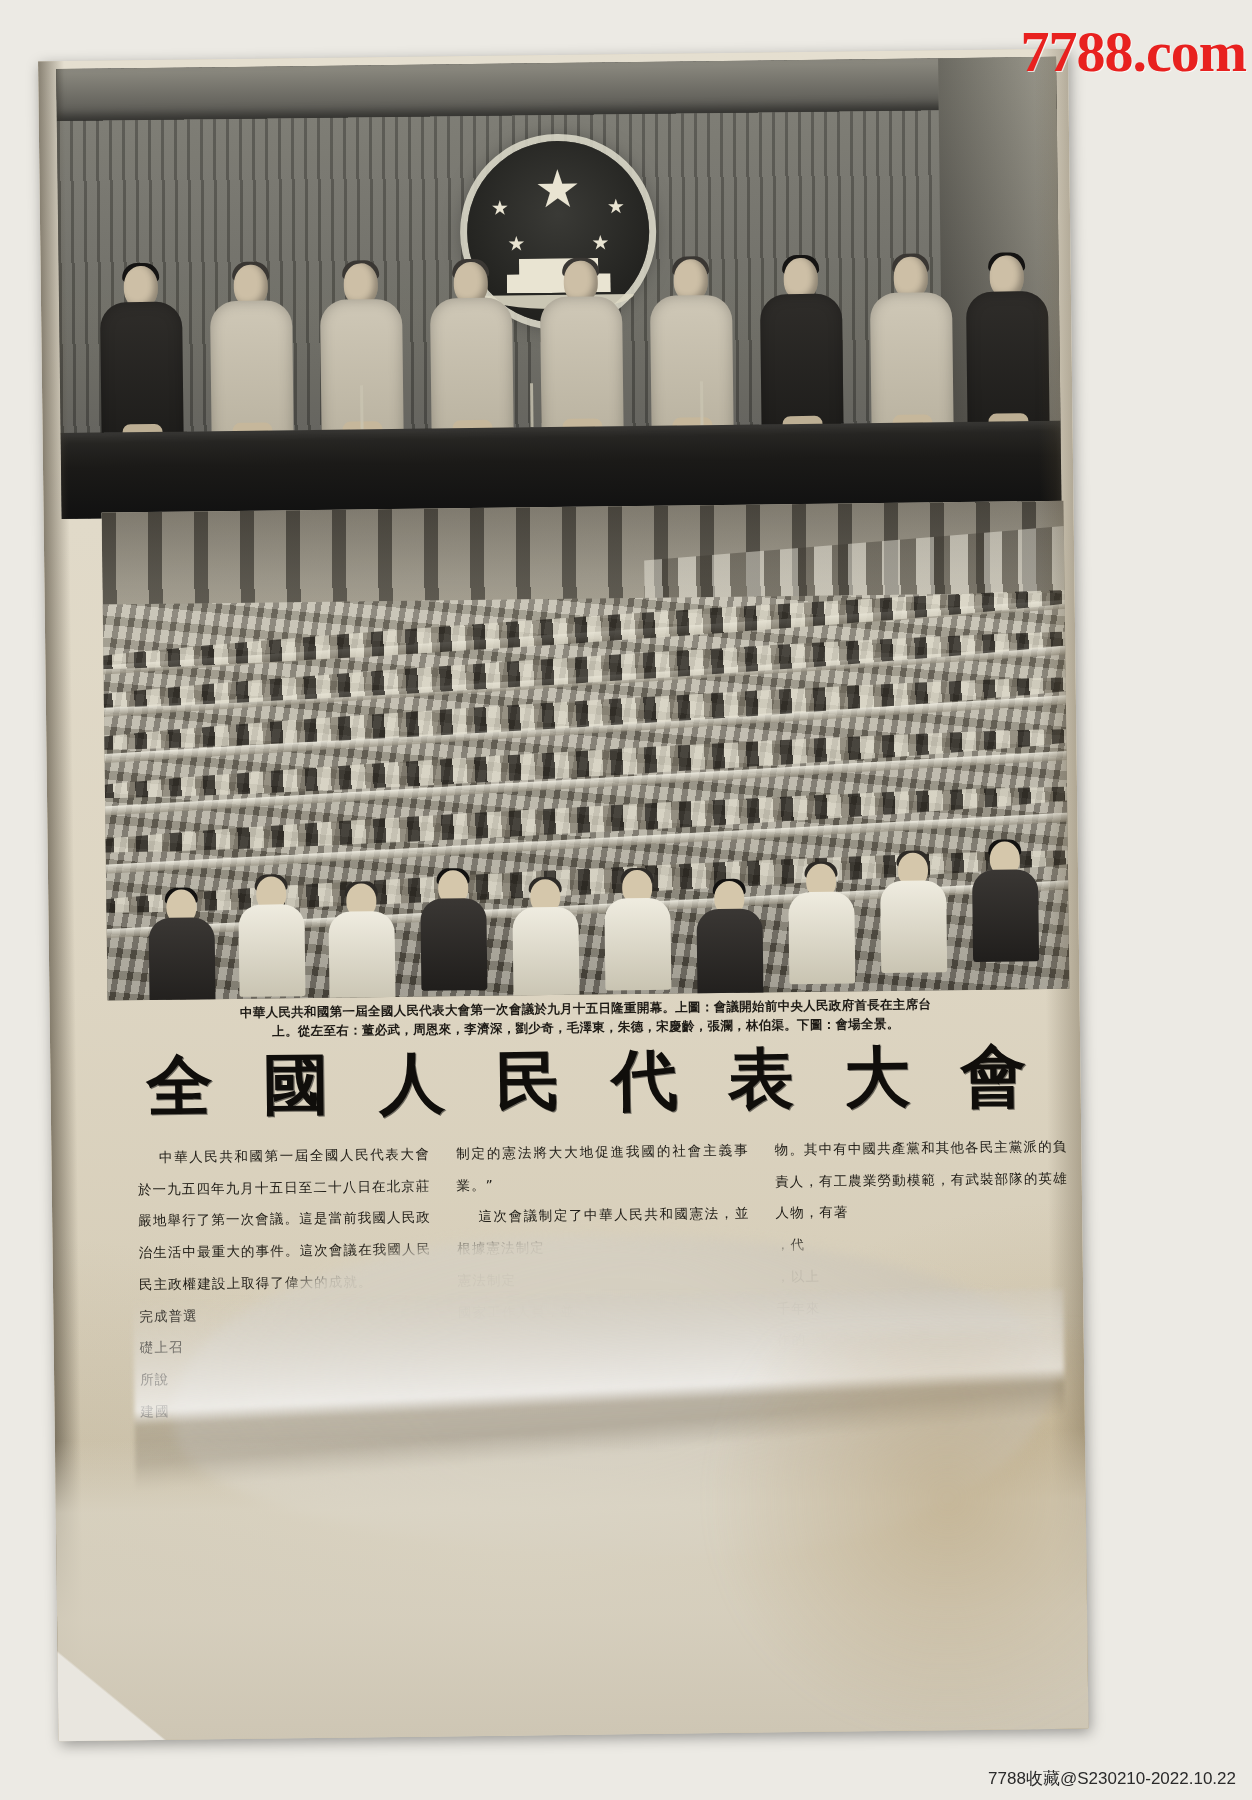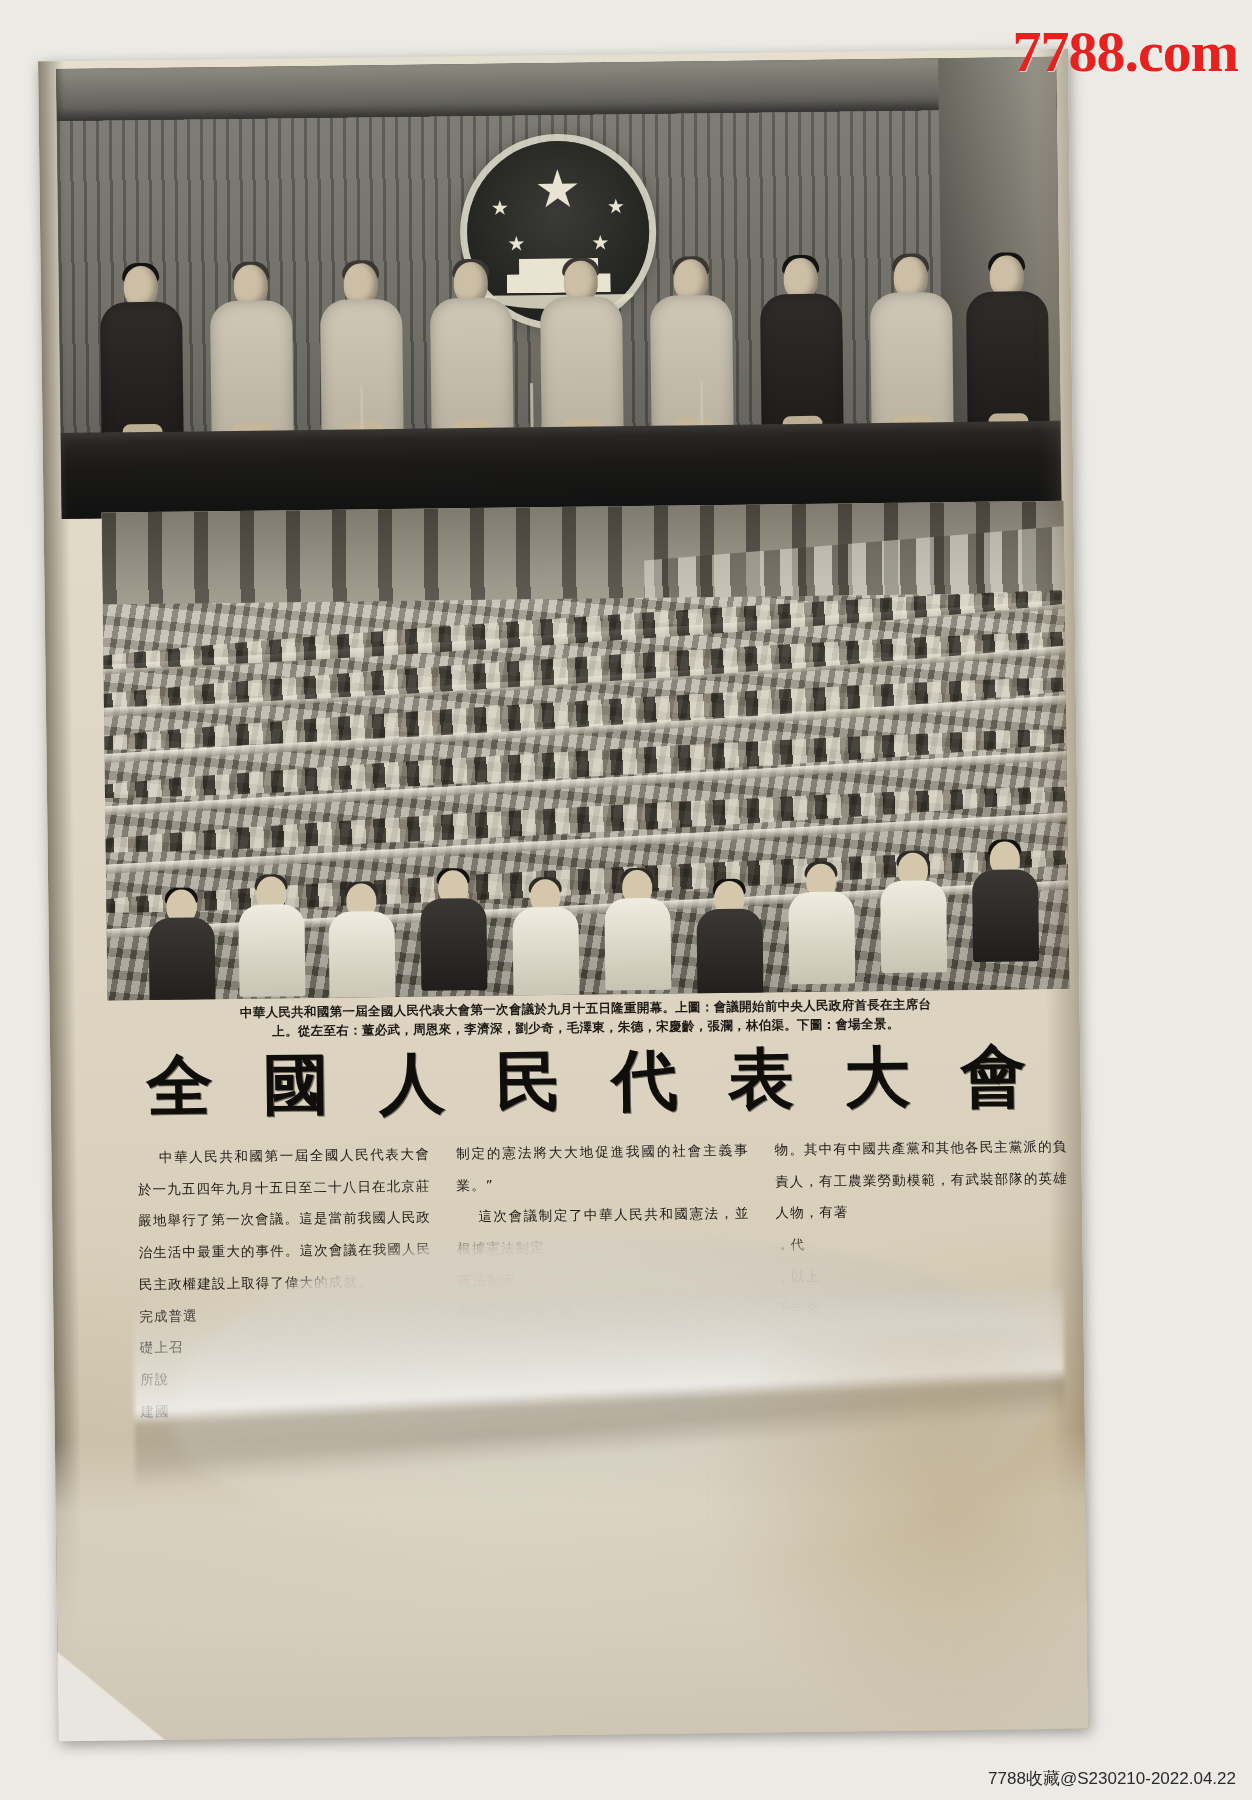--- a/index.html
+++ b/index.html
@@ -12,21 +12,21 @@
     position: relative;
     width: 1252px;
     height: 1800px;
     overflow: hidden;
     background: #eceae4;
   }
 
   
   #wm-top {
     position: absolute;
-    top: 18px; right: 14px;
+    top: 18px; right: 6px;
     font-family: "Liberation Serif", serif;
     font-weight: bold;
     font-size: 58px;
     letter-spacing: -1px;
     color: #e8211f;
     text-shadow: 1px 1px 0 rgba(255,255,255,.7);
     z-index: 40;
   }
   #wm-bottom {
     position: absolute;
@@ -526,14 +526,14 @@
     <div id="blur-blob"></div>
     <div id="crease"></div>
     <div id="bottom-fade"></div>
     <div id="bottom-stain"></div>
 
     <div class="edge-dark"></div>
     <div class="edge-right"></div>
     <div id="torn"></div>
   </div>
 
-  <div id="wm-bottom">7788收藏@S230210-2022.04.22</div>
+  <div id="wm-bottom">7788收藏@S230210-2022.10.22</div>
 </div>
 
 </body></html>

